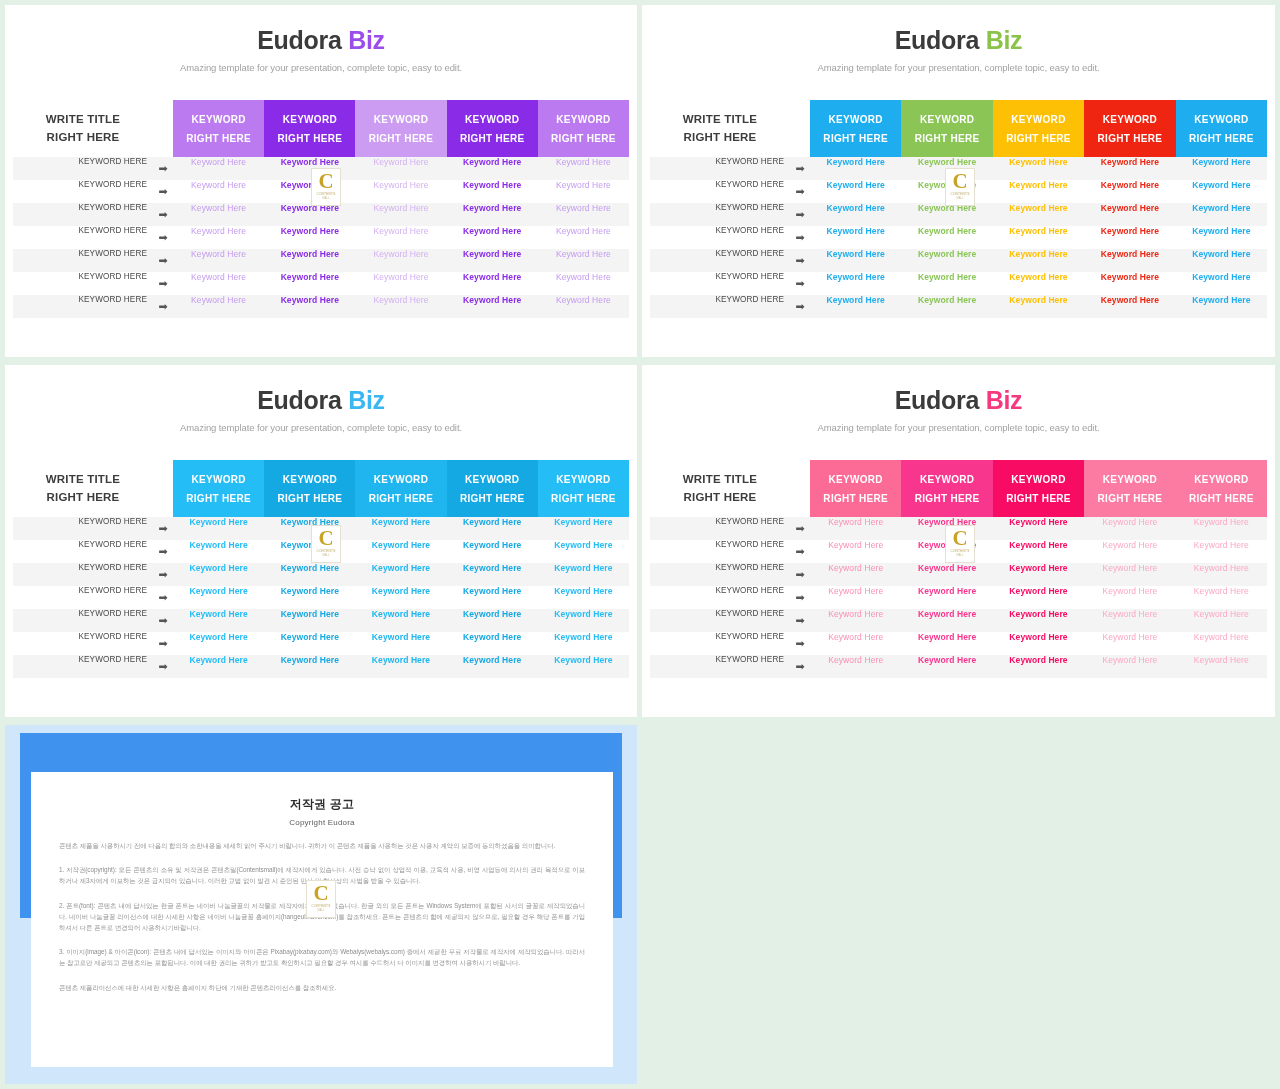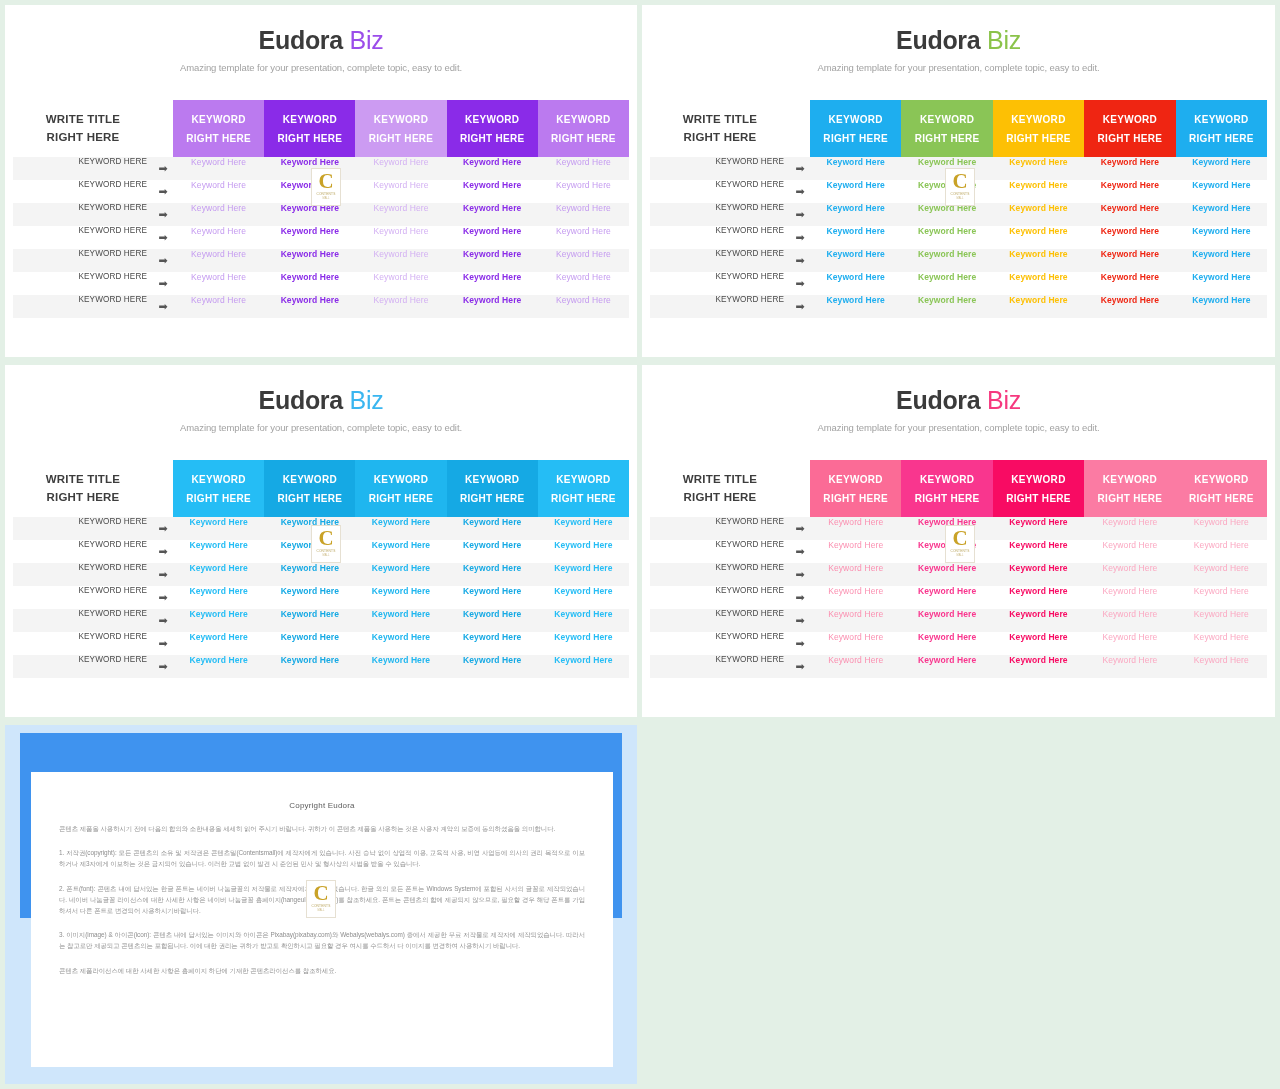--- a/index.html
+++ b/index.html
@@ -26,21 +26,21 @@
   
   .title{
     text-align:center;
     font-size:25px;
     font-weight:bold;
     color:#3b3b3b;
     letter-spacing:-0.3px;
     margin-top:22px;
     line-height:1.1;
   }
-  .title .accent{font-weight:normal;margin-top:20px;}
+  .title .accent{font-weight:bold;margin-top:20px;}
   .subtitle{
     text-align:center;
     font-size:9.5px;
     color:#a2a2a2;
     margin-top:7px;
     letter-spacing:-0.1px;
   }
 
   
   .tbl{
@@ -710,20 +710,21 @@
     <div class="wm" style="left:303px;top:160px;">
       <div class="c">C</div>
       <div class="t">CONTENTS</div>
       <div class="t2">MALL</div>
     </div>
   </div>
 
   <div class="copy-outer">
     <div class="copy-blue"></div>
     <div class="copy-card">
+      <div class="copy-h1">저작권 공고</div>
       <div class="copy-h2">Copyright Eudora</div>
       <div class="copy-p">콘텐츠 제품을 사용하시기 전에 다음의 합의와 소한내용을 세세히 읽어 주시기 바랍니다. 귀하가 이 콘텐츠 제품을 사용하는 것은 사용자 계약의 보증에 동의하셨음을 의미합니다.</div>
       <div class="copy-p section">1. 저작권(copyright): 모든 콘텐츠의 소유 및 저작권은 콘텐츠밀(Contentsmall)에 제작자에게 있습니다. 사전 승낙 없이 상업적 이용, 교육적 사용, 비영 사업등에 의사의 권리 목적으로 이보하거나 제3자에게 이보하는 것은 금지되어 있습니다. 이러한 교법 없이 발견 시 준언된 민사 및 형사상의 사법을 받을 수 있습니다.</div>
       <div class="copy-p section">2. 폰트(font): 콘텐츠 내에 담서있는 한글 폰트는 네이버 나눔글꼴의 저작물로 제작자에게 제작되었습니다. 한글 외의 모든 폰트는 Windows System에 포함된 사서의 글꼴로 제작되었습니다. 네이버 나눔글꼴 라이선스에 대한 사세한 사항은 네이버 나눔글꼴 홈페이지(hangeul.naver.com)를 참조하세요. 폰트는 콘텐츠의 함에 제공되지 않으므로, 필요할 경우 해당 폰트를 가입하셔서 다른 폰트로 변경되어 사용하시기바랍니다.</div>
       <div class="copy-p section">3. 이미지(image) &amp; 아이콘(icon): 콘텐츠 내에 담서있는 이미지와 아이콘은 Pixabay(pixabay.com)와 Webalys(webalys.com) 중에서 제공한 무료 저작물로 제작자에 제작되었습니다. 따라서는 참고로만 제공되고 콘텐츠의는 포함됩니다. 이에 대한 권리는 귀하가 받고도 확인하시고 필요할 경우 여시를 수드하서 다 이미지를 변경하여 사용하시기 바랍니다.</div>
       <div class="copy-p section">콘텐츠 제품라이선스에 대한 사세한 사항은 홈페이지 하단에 기재한 콘텐츠라이선스를 참조하세요.</div>
     </div>
   </div>
 
   <div class="wm copy-wm">

